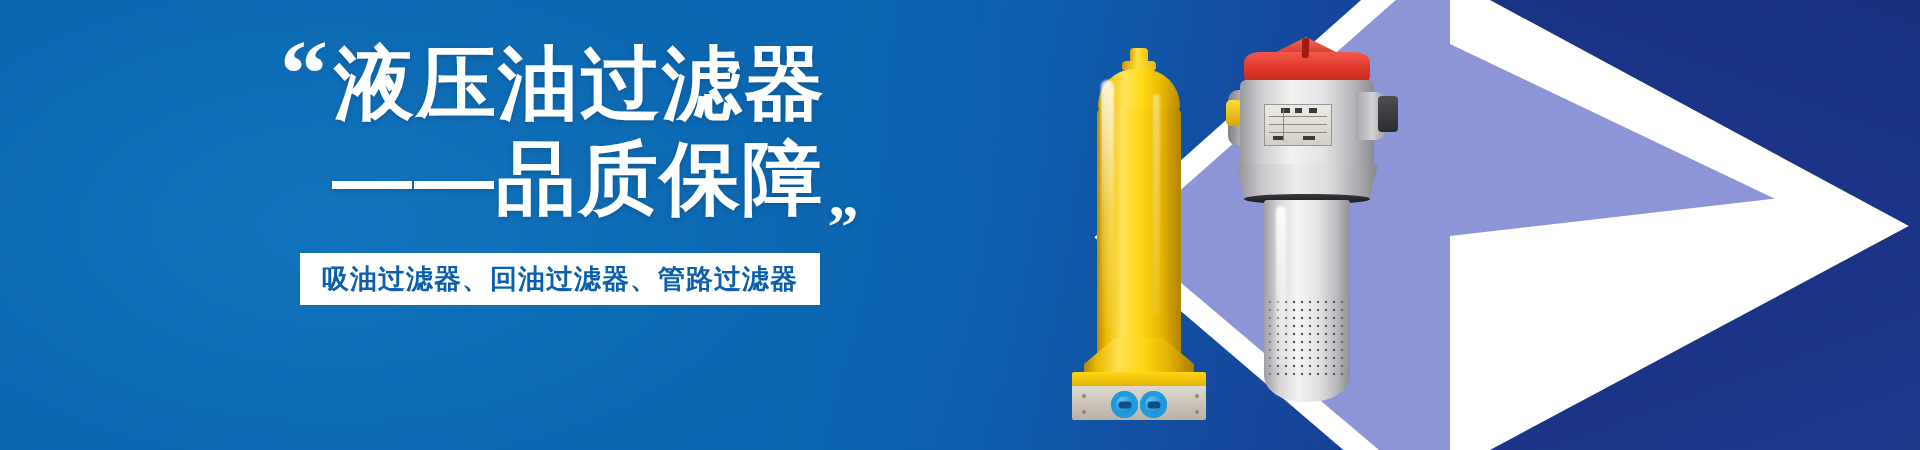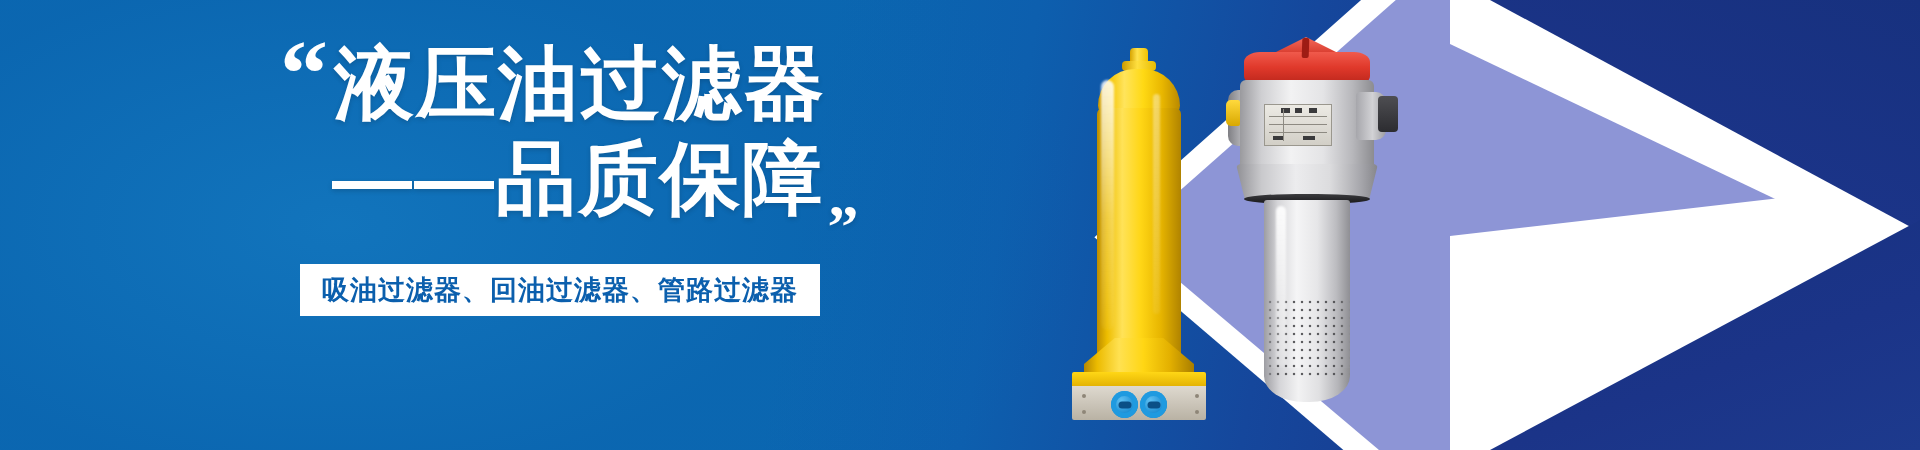--- a/index.html
+++ b/index.html
@@ -70,21 +70,21 @@
   .hl-line{ font-size:80px; letter-spacing:2px; white-space:nowrap; }
   .hl-line1{ padding-left:4px; }
   .hl-line2{ padding-left:2px; margin-top:12px; }
   .quote-close{
     display:inline-block; vertical-align:baseline;
     font-family:"Liberation Serif","DejaVu Serif",serif;
     font-size:62px; font-weight:700; letter-spacing:-2px;
     transform:translateY(10px); margin-left:4px;
   }
   .subtitle-box{
-    position:absolute; left:300px; top:264px;
+    position:absolute; left:300px; top:253px;
     width:520px; height:52px;
     background:#ffffff;
     display:flex; align-items:center; justify-content:center;
   }
   .subtitle-text{
     color:#0b5fad; font-size:27px; font-weight:700; letter-spacing:1px;
     white-space:nowrap;
   }
   
   .prod-yellow{ position:absolute; left:1075px; top:48px; width:128px; height:352px; }

